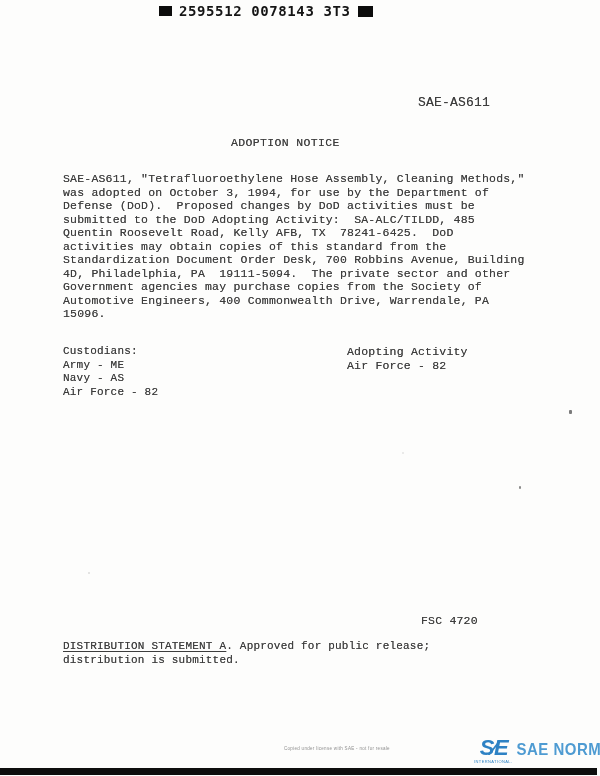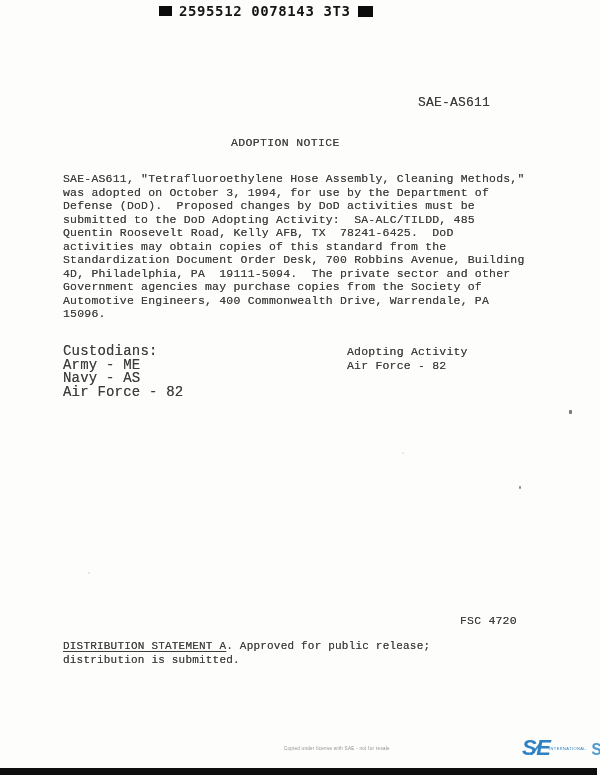--- a/index.html
+++ b/index.html
@@ -45,30 +45,29 @@
     position: absolute; left: 231px; top: 136px;
     font-size: 11.5px; letter-spacing: 0.35px;
   }
   .body-text {
     position: absolute; left: 63px; top: 172px;
     font-size: 11.5px; line-height: 13.5px;
     white-space: pre;
   }
   .custodians-block {
     position: absolute; left: 63px; top: 345px;
-    font-size: 14px; line-height: 13.6px;
+    font-size: 11px; line-height: 13.6px;
   }
   .adopting-block {
     position: absolute; left: 347px; top: 345px;
     font-size: 11.5px; line-height: 13.6px;
   }
   .fsc-code {
     position: absolute; left: 421px; top: 614px;
     font-size: 11.5px;
-    margin-left: 39px;
   }
   .distribution {
     position: absolute; left: 63px; top: 640px;
     font-size: 11px; line-height: 13.8px;
   }
   .distribution .u {
     text-decoration: underline;
     text-underline-offset: 2px;
   }
 
@@ -78,21 +77,21 @@
     font-size: 4.5px; color: #8f8f8f; letter-spacing: 0.3px;
     filter: blur(0.3px);
     white-space: nowrap;
   }
 
   .footer-logo {
     position: absolute; left: 474px; top: 738px;
     display: flex; align-items: flex-start; gap: 4px;
     font-family: "Liberation Sans", sans-serif;
   }
-  .sae-mark { display: flex; flex-direction: row; align-items: center; margin-left: 48px; }
+  .sae-mark { display: flex; flex-direction: column; align-items: center; }
   .sae-mark-letters {
     font-size: 22px; font-weight: bold; font-style: italic;
     color: var(--logo-blue, #2e82c4); line-height: 20px; letter-spacing: -2px;
   }
   .sae-mark-caption {
     font-size: 4px; color: var(--logo-blue, #2e82c4); letter-spacing: 0.4px;
     margin-top: 1px;
   }
   .norm-wrap { display: flex; flex-direction: row; padding-top: 2px; }
   .norm-name {

